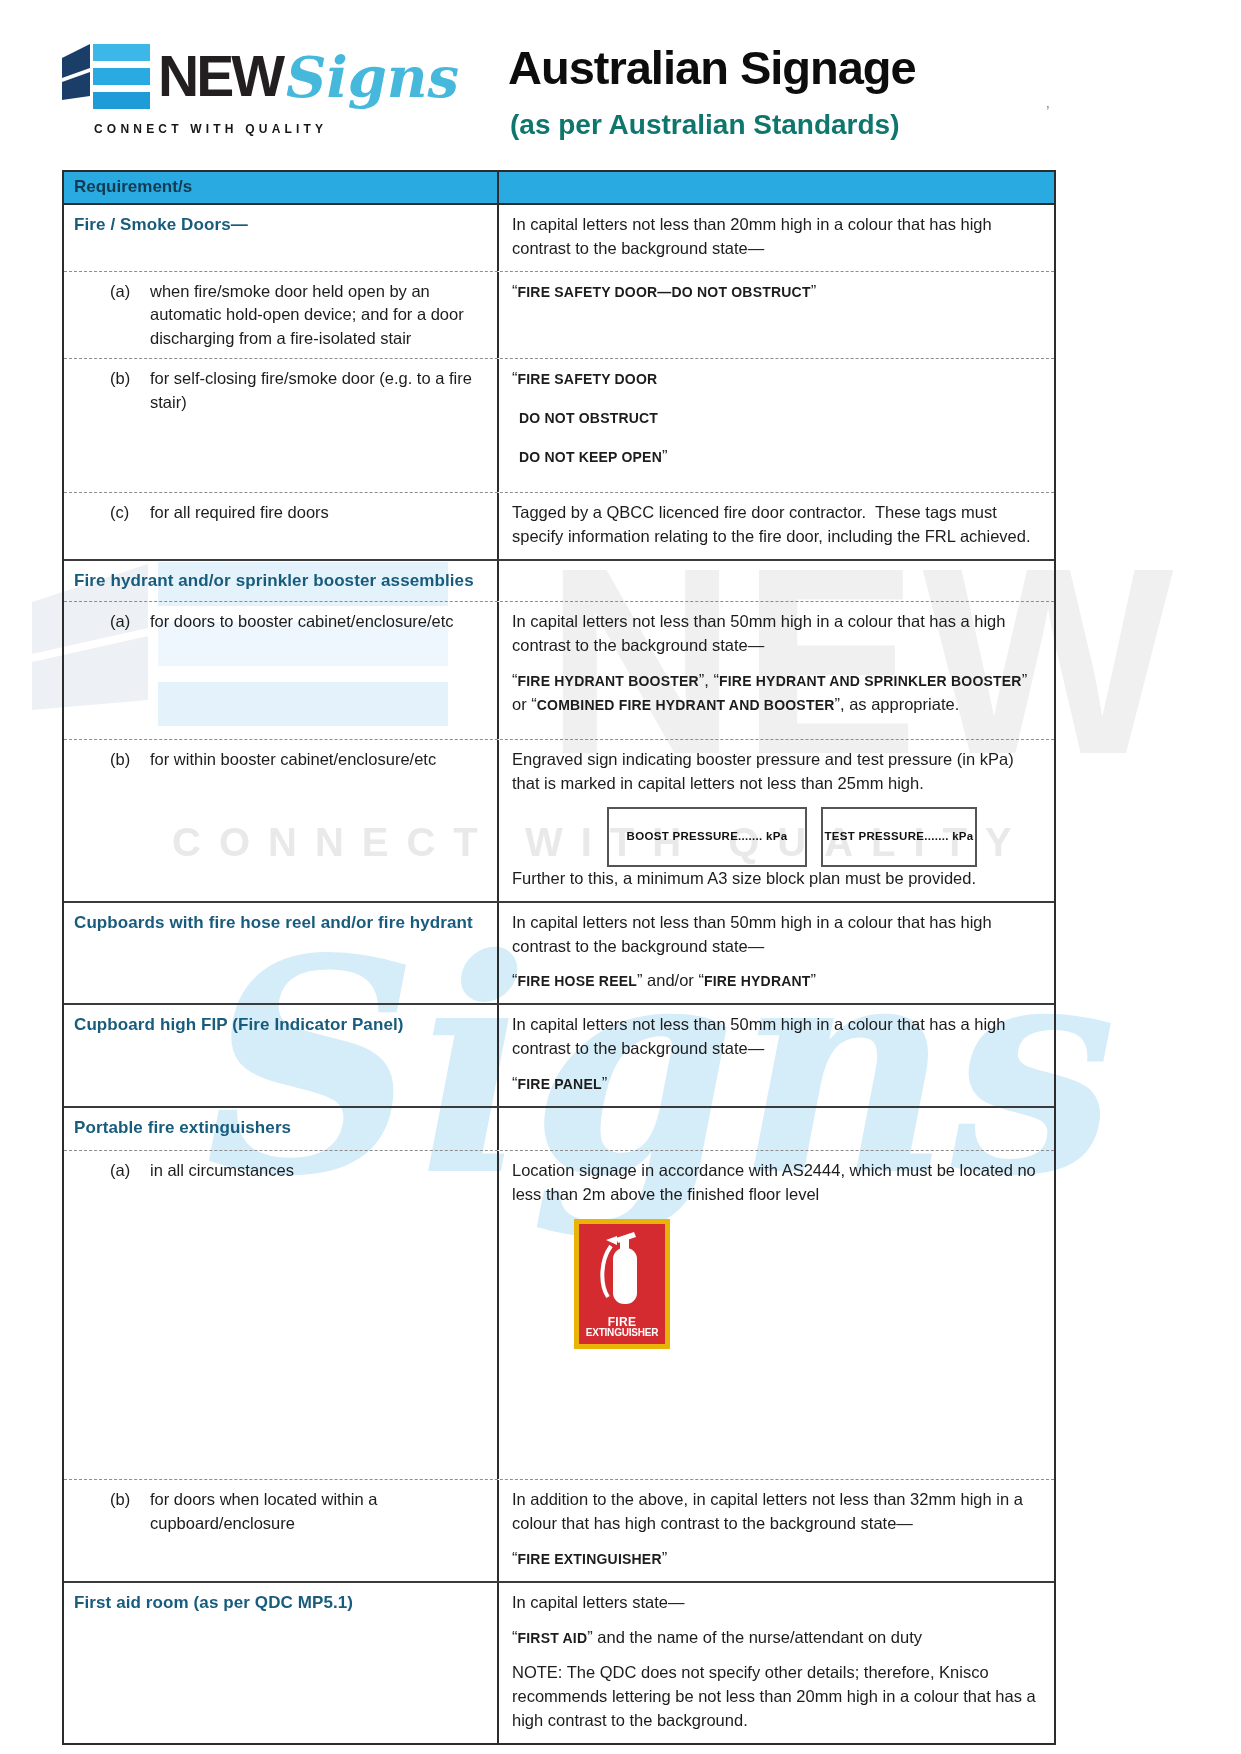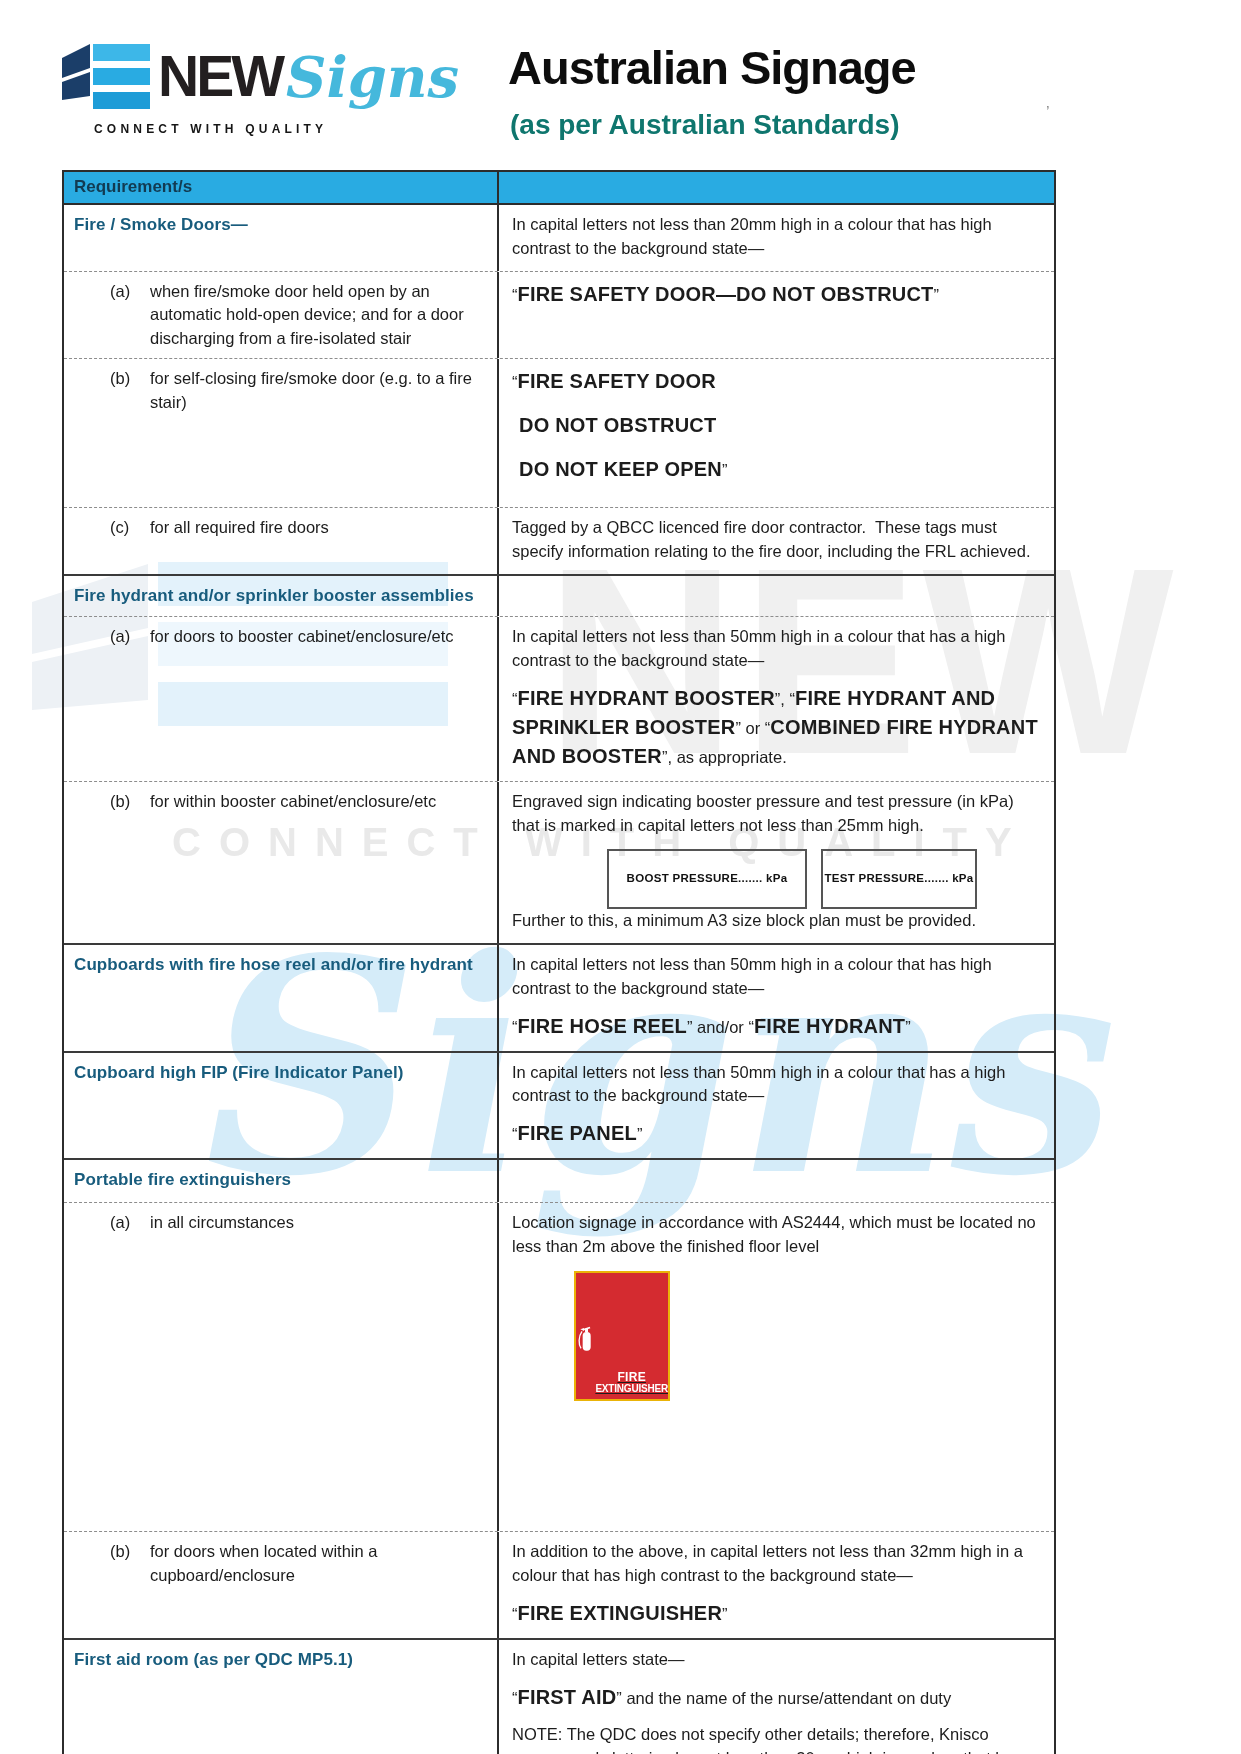--- a/index.html
+++ b/index.html
@@ -41,32 +41,32 @@
 
   .lcell{border-right:2px solid #2c2c2c;padding:8px 10px;font-size:16.5px;line-height:1.42;}
   .lcell.sub{padding-left:46px;display:flex;}
   .tag{flex:0 0 40px;}
   .sublabel{max-width:330px;display:inline-block;}
   .seclabel{color:#185C7D;font-weight:bold;font-size:17px;letter-spacing:.1px;}
 
   .rcell{padding:8px 13px;font-size:16.5px;line-height:1.45;}
   .req{margin:0 0 11px 0;}
   .req:last-child{margin-bottom:2px;}
-  .req b{font-weight:bold;font-size:20px;letter-spacing:.2px;}
+  .req b{font-weight:bold;font-size:14px;letter-spacing:.2px;}
   .req.qline{margin-bottom:15px;}
   .req.qline-indent{margin-left:7px;margin-bottom:15px;margin-top:11px;}
 
   
   .boxes-wrap{display:flex;gap:14px;margin:8px 0 0 95px;}
   .pressure-box{border:2px solid #555;display:flex;align-items:center;justify-content:center;font-size:11.5px;font-weight:bold;letter-spacing:.3px;color:#111;background:transparent;}
   .pressure-box.b1{width:196px;height:56px;}
   .pressure-box.b2{width:152px;height:56px;}
 
   
-  .ext-sign{width:96px;height:130px;background:#D42B30;border:2px solid #eab308;margin:12px 0 6px 62px;display:flex;align-items:center;box-sizing:border-box;text-decoration:underline;}
+  .ext-sign{width:96px;height:130px;background:#D42B30;border:5px solid #eab308;margin:12px 0 6px 62px;display:flex;flex-direction:column;align-items:center;box-sizing:border-box;}
   .ext-sign svg{margin-top:5px;}
   .ext-text{margin-top:auto;padding-bottom:5px;text-align:center;color:#ffffff;font-weight:bold;line-height:1.05;}
   .ext-line1{display:block;font-size:12px;letter-spacing:.3px;}
   .ext-line2{display:block;font-size:10px;letter-spacing:-.2px;}
 </style>
 </head>
 <body>
 
 <div class="page">
 

